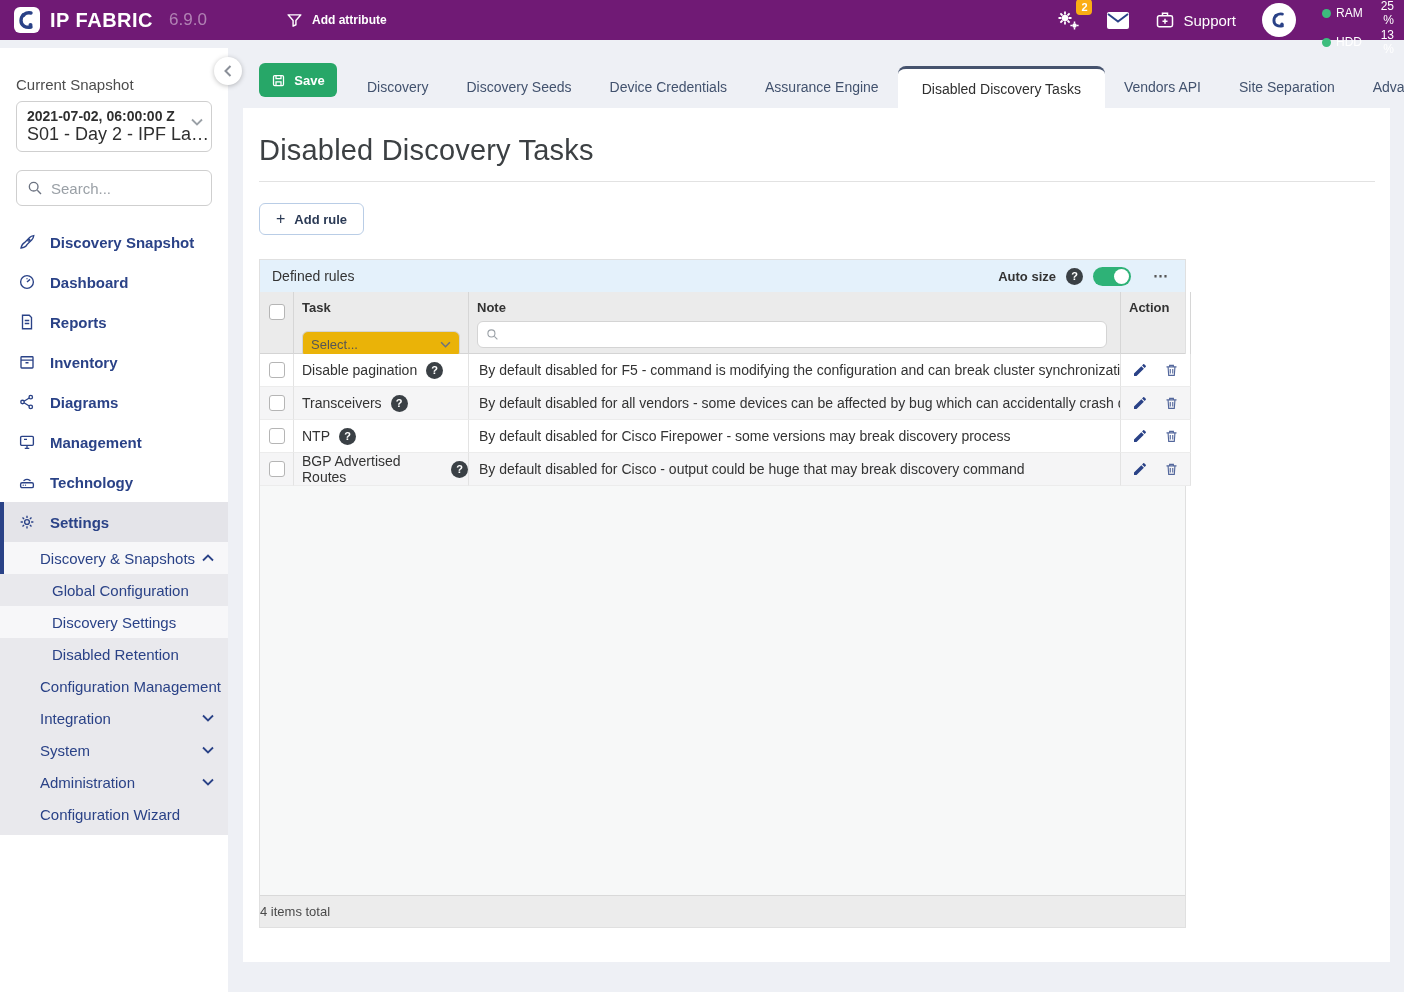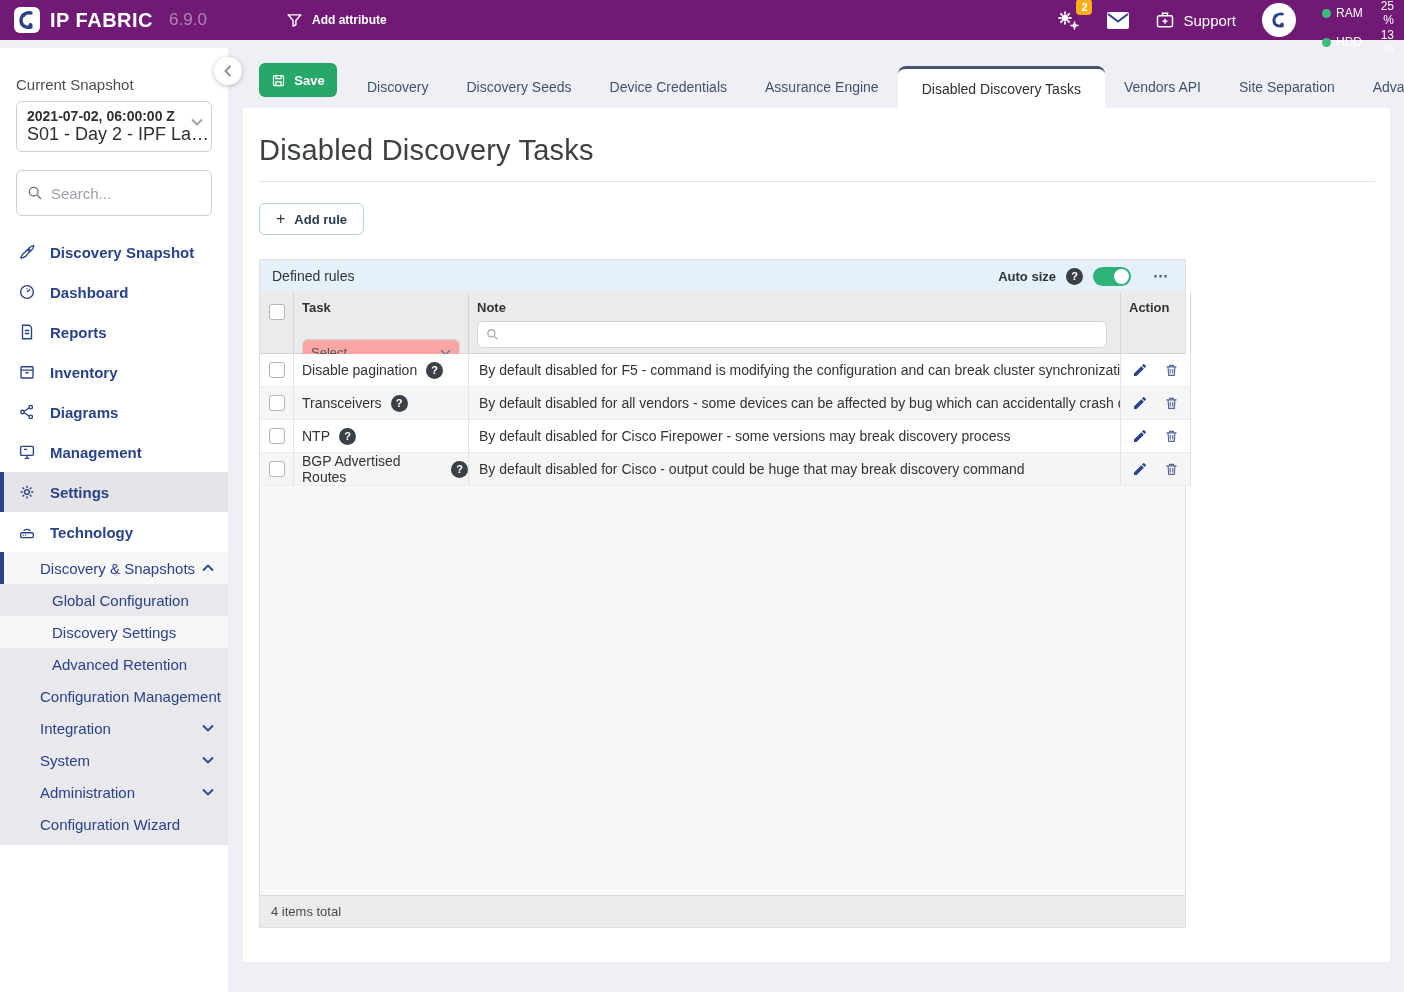--- a/index.html
+++ b/index.html
@@ -53,21 +53,21 @@
   }
   .cs-label { font-size:15px; color:#4d4d4d; padding:28px 0 8px 16px; }
   .snapshot-select {
     margin:0 16px; width:196px; border:1px solid #cfcfcf; border-radius:6px;
     padding:6px 26px 6px 10px; position:relative; cursor:pointer; background:#fff;
   }
   .snapshot-select .l1 { font-size:14px; font-weight:700; color:#2f2f2f; white-space:nowrap; }
   .snapshot-select .l2 { font-size:18px; color:#2f2f2f; white-space:nowrap; }
   .snapshot-select .chev { position:absolute; right:8px; top:16px; }
   .search-box {
-    margin:18px 16px 0 16px; width:196px; height:46px; border:1px solid #cfcfcf; border-radius:6px;
+    margin:18px 16px 0 16px; width:196px; height:36px; border:1px solid #cfcfcf; border-radius:6px;
     display:flex; align-items:center; gap:8px; padding:0 10px; background:#fff;
   }
   .search-box input {
     border:none; outline:none; font-size:15px; width:140px;
     font-family:"Liberation Sans", sans-serif; color:#333; background:transparent;
   }
   .search-box input::placeholder { color:#9aa0a6; }
   .nav { margin-top:16px; }
   .nav-item {
     height:40px; display:flex; align-items:center; gap:14px; padding-left:18px;
@@ -137,21 +137,21 @@
   .dots-btn { font-size:15px; font-weight:700; color:#555; letter-spacing:1px; cursor:pointer; padding:0 4px; }
 
   .tgrid { display:grid; grid-template-columns:34px 175px 652px 70px 1fr; }
   .thead { background:#ebebeb; border-bottom:1px solid #d4d4d4; height:62px; }
   .thead > div { border-right:1px solid #d6d6d6; padding:8px 0 0 8px; }
   .thead > div:last-child { border-right:none; }
   .th-label { font-size:13px; font-weight:700; color:#333; }
   .cb { width:16px; height:16px; border:1.5px solid #b5b5b5; border-radius:3px; background:#fff; cursor:pointer; }
   .thead .cb { margin:2px 0 0 1px; }
   .select-box {
-    margin-top:24px; width:158px; height:27px; background:#fca5a5; border:1px solid #d4d4d4; border-radius:6px;
+    margin-top:16px; width:158px; height:27px; background:#eab308; border:1px solid #d4d4d4; border-radius:6px;
     display:flex; align-items:center; font-size:13px; color:#555; padding:0 8px; cursor:pointer;
   }
   .select-box .chev { margin-left:auto; }
   .note-filter {
     margin-top:6px; width:630px; height:27px; background:#fff; border:1px solid #d4d4d4; border-radius:6px;
     display:flex; align-items:center; gap:6px; padding:0 8px;
   }
   .note-filter input { border:none; outline:none; width:580px; font-size:13px; background:transparent; font-family:"Liberation Sans", sans-serif; }
 
   .trow { height:33px; }
@@ -164,21 +164,21 @@
   .trow.odd > div { background:#f5f5f6; }
   .trow.even > div:last-child, .trow.odd > div:last-child { background:#f6f7f7; }
   .cell-cb { justify-content:center; }
   .cell-task { padding-left:8px; gap:9px; }
   .cell-note { padding-left:10px; white-space:nowrap; overflow:hidden; }
   .cell-action { justify-content:center; gap:16px; }
   .act-icon { cursor:pointer; display:flex; }
   .tbody-empty { height:409px; background:#f7f8f8; }
   .tfoot {
     height:32px; background:#ececec; border-top:1px solid #d9d9d9;
-    display:flex; align-items:center; padding-left:11px; font-size:13px; color:#4a4a4a;text-align:center;
+    display:flex; align-items:center; font-size:13px; color:#4a4a4a;text-align:center;
   }
   svg { display:block; }
 </style>
 </head>
 <body>
 
 <div class="app">
 
   <header class="topbar">
     <div class="brand-wrap">
@@ -328,55 +328,55 @@
       </div>
       <div class="nav-item">
         <span>
             <svg width="18" height="18" viewBox="0 0 24 24" fill="none" stroke="#2a4287" stroke-width="1.8">
               <rect x="3.5" y="4.5" width="17" height="12" rx="1.5"></rect>
               <path d="M9 20.5h6M12 16.5v4M8 8.5h4"></path>
             </svg>
           </span>
         <span>Management</span>
       </div>
+      <div class="nav-item">
+        <span>
+            <svg width="18" height="18" viewBox="0 0 24 24" fill="none" stroke="#2a4287" stroke-width="1.8">
+              <rect x="3.5" y="13" width="17" height="6.5" rx="2"></rect>
+              <path d="M8 10a6.5 6.5 0 0 1 8 0M7 16.2h.01M10 16.2h.01" stroke-linecap="round"></path>
+            </svg>
+          </span>
+        <span>Technology</span>
+      </div>
       <div class="nav-item active">
         <span>
             <svg width="18" height="18" viewBox="0 0 24 24" fill="none" stroke="#2a4287" stroke-width="1.8">
               <circle cx="12" cy="12" r="3.2"></circle>
               <path d="M12 3.5v3M12 17.5v3M3.5 12h3M17.5 12h3M6 6l2.1 2.1M15.9 15.9L18 18M18 6l-2.1 2.1M8.1 15.9L6 18"></path>
             </svg>
           </span>
         <span>Settings</span>
-      </div>
-      <div class="nav-item">
-        <span>
-            <svg width="18" height="18" viewBox="0 0 24 24" fill="none" stroke="#2a4287" stroke-width="1.8">
-              <rect x="3.5" y="13" width="17" height="6.5" rx="2"></rect>
-              <path d="M8 10a6.5 6.5 0 0 1 8 0M7 16.2h.01M10 16.2h.01" stroke-linecap="round"></path>
-            </svg>
-          </span>
-        <span>Technology</span>
       </div>
       <div class="submenu">
         <div class="sub-item hl bordered">
           <span>Discovery &amp; Snapshots</span>
           <span class="chev-r">
               <svg width="12" height="8" viewBox="0 0 12 8" fill="none" stroke="#2a4287" stroke-width="1.8">
                 <path d="M1 6.5l5-5 5 5"></path>
               </svg>
             </span>
         </div>
         <div class="sub-item lvl2">
           <span>Global Configuration</span>
         </div>
         <div class="sub-item lvl2 hl">
           <span>Discovery Settings</span>
         </div>
         <div class="sub-item lvl2">
-          <span>Advanced Retention</span>
+          <span>Disabled Retention</span>
         </div>
         <div class="sub-item">
           <span>Configuration Management</span>
         </div>
         <div class="sub-item">
           <span>Integration</span>
           <span class="chev-r">
               <svg width="12" height="8" viewBox="0 0 12 8" fill="none" stroke="#2a4287" stroke-width="1.8">
                 <path d="M1 1.5l5 5 5-5"></path>
               </svg>

